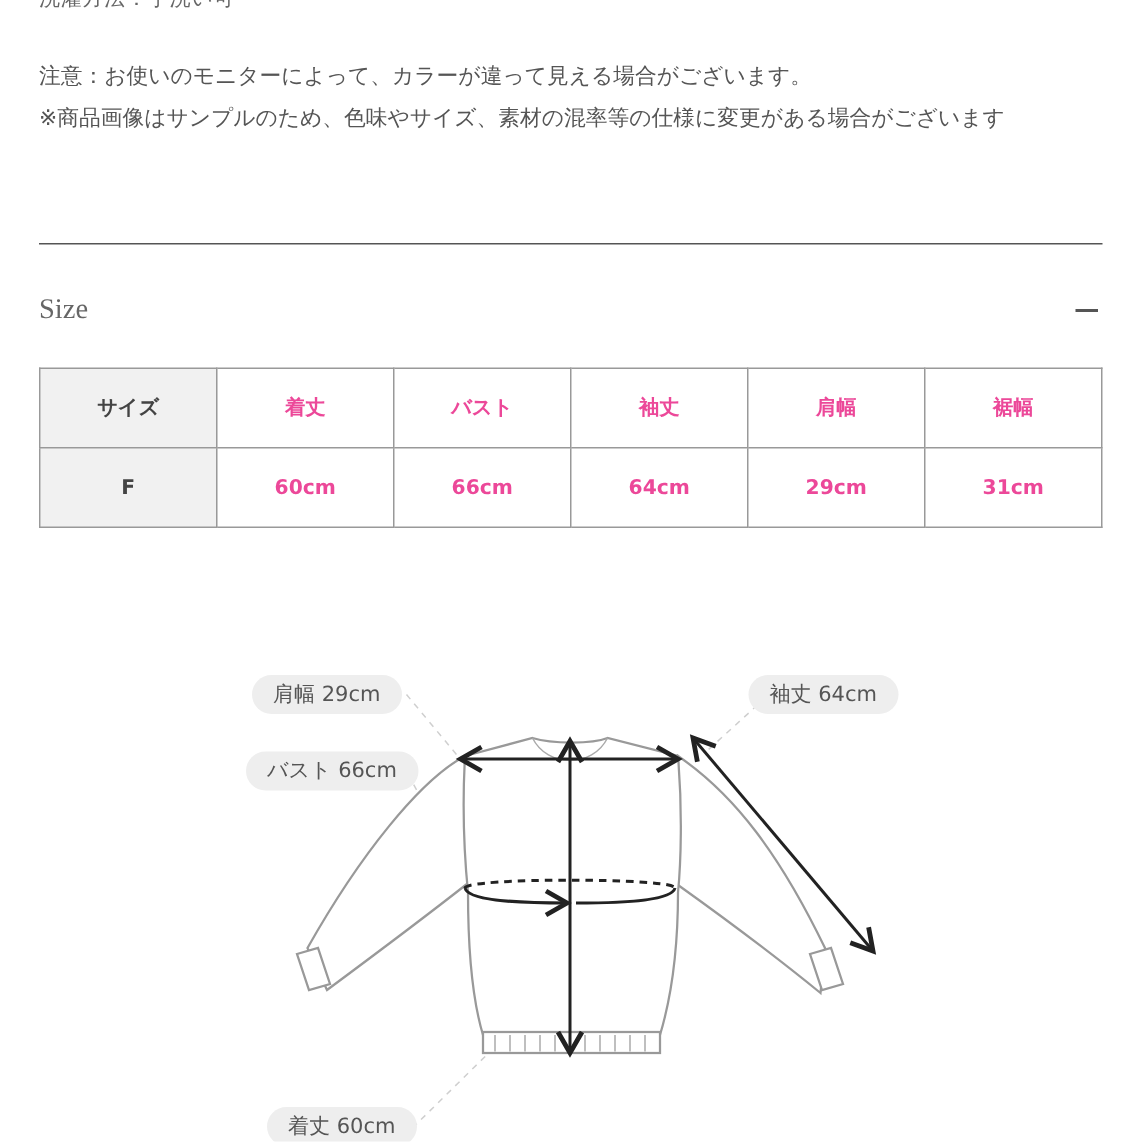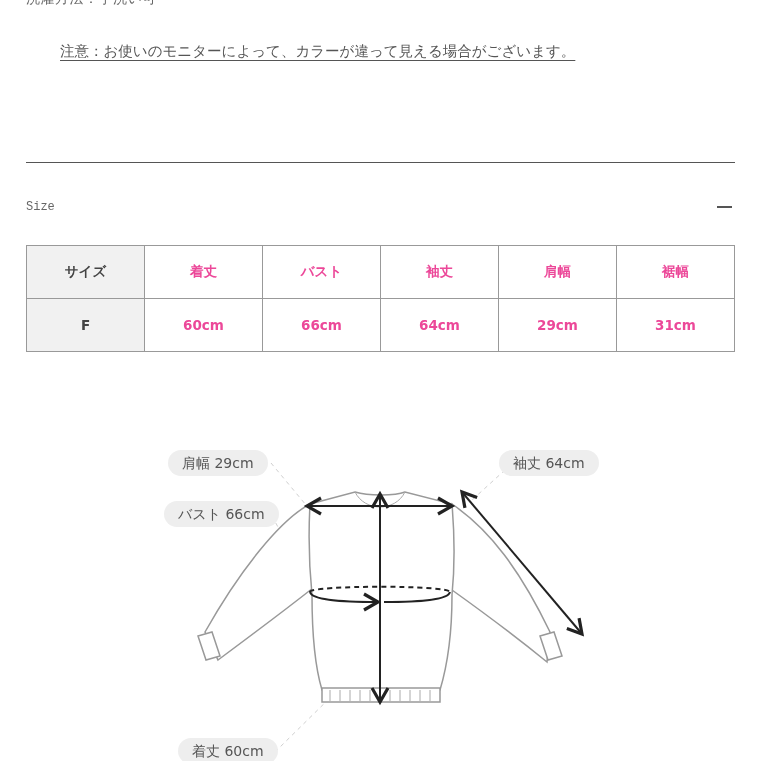--- a/index.html
+++ b/index.html
@@ -7,29 +7,29 @@
     body { position: relative; font-family: "DejaVu Sans", "Liberation Sans", sans-serif; color: #555; }
 
     .care-line {
       position: absolute; left: 26px; top: -10px;
       font-size: 14px; color: #666; letter-spacing: 0.5px;
     }
     .notice {
       position: absolute; left: 26px; top: 38px; width: 710px;
       font-size: 14.5px; line-height: 27.5px; color: #555;
     }
-    .notice p { text-decoration: underline; text-decoration-color: #555; text-underline-offset: 4px; white-space: nowrap; margin-left: 34px; }
+    .notice p { text-decoration-color: #555; text-underline-offset: 4px; white-space: nowrap; }
 
     .divider { position: absolute; left: 26px; top: 162px; width: 709px; height: 1px; background: #555; }
 
     .size-header {
       position: absolute; left: 26px; top: 190px; width: 709px; height: 34px;
       display: flex; align-items: center; justify-content: space-between;
     }
-    .size-title { font-family: Liberation Mono, monospace; font-size: 12px; color: #666; }
+    .size-title { font-family: Liberation Serif, serif; font-size: 19px; color: #666; }
     .collapse-btn { width: 22px; height: 20px; display: flex; align-items: center; justify-content: center; cursor: pointer; }
     .collapse-btn span { display: block; width: 15px; height: 1.5px; background: #555; }
 
     table.size-table {
       position: absolute; left: 26px; top: 245px; width: 709px;
       border-collapse: collapse; table-layout: fixed; border-radius: 29px;
     }
     .size-table td, .size-table th {
       border: 1px solid #999; height: 53px; text-align: center;
       font-size: 13.5px; color: #ec4899; font-weight: bold;
@@ -42,20 +42,21 @@
       background: #eeeeee; color: #555; font-size: 14px; line-height: 26px; white-space: nowrap;
     }
   </style>
 </head>
 <body>
 
 <div class="care-line">洗濯方法：手洗い可</div>
 
 <div class="notice">
   <p>注意：お使いのモニターによって、カラーが違って見える場合がございます。</p>
+  <p>※商品画像はサンプルのため、色味やサイズ、素材の混率等の仕様に変更がある場合がございます</p>
 </div>
 
 <div class="divider"></div>
 
 <div class="size-header">
   <div class="size-title">Size</div>
   <div class="collapse-btn">
     <span></span>
   </div>
 </div>

